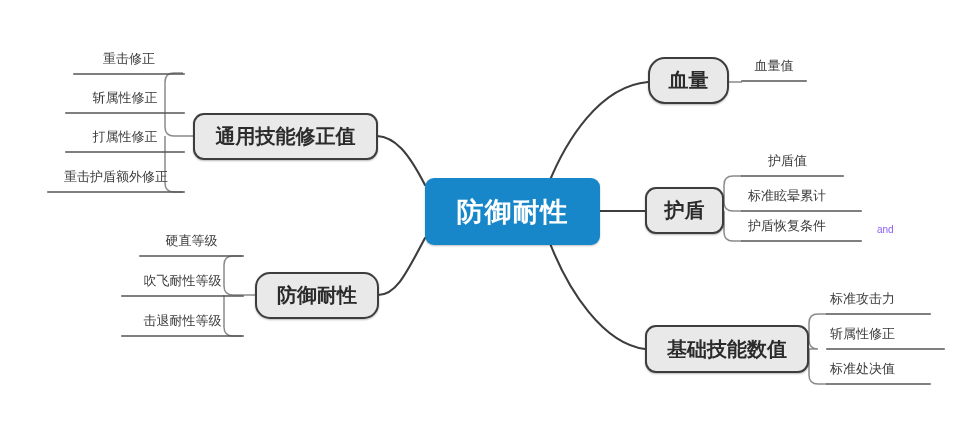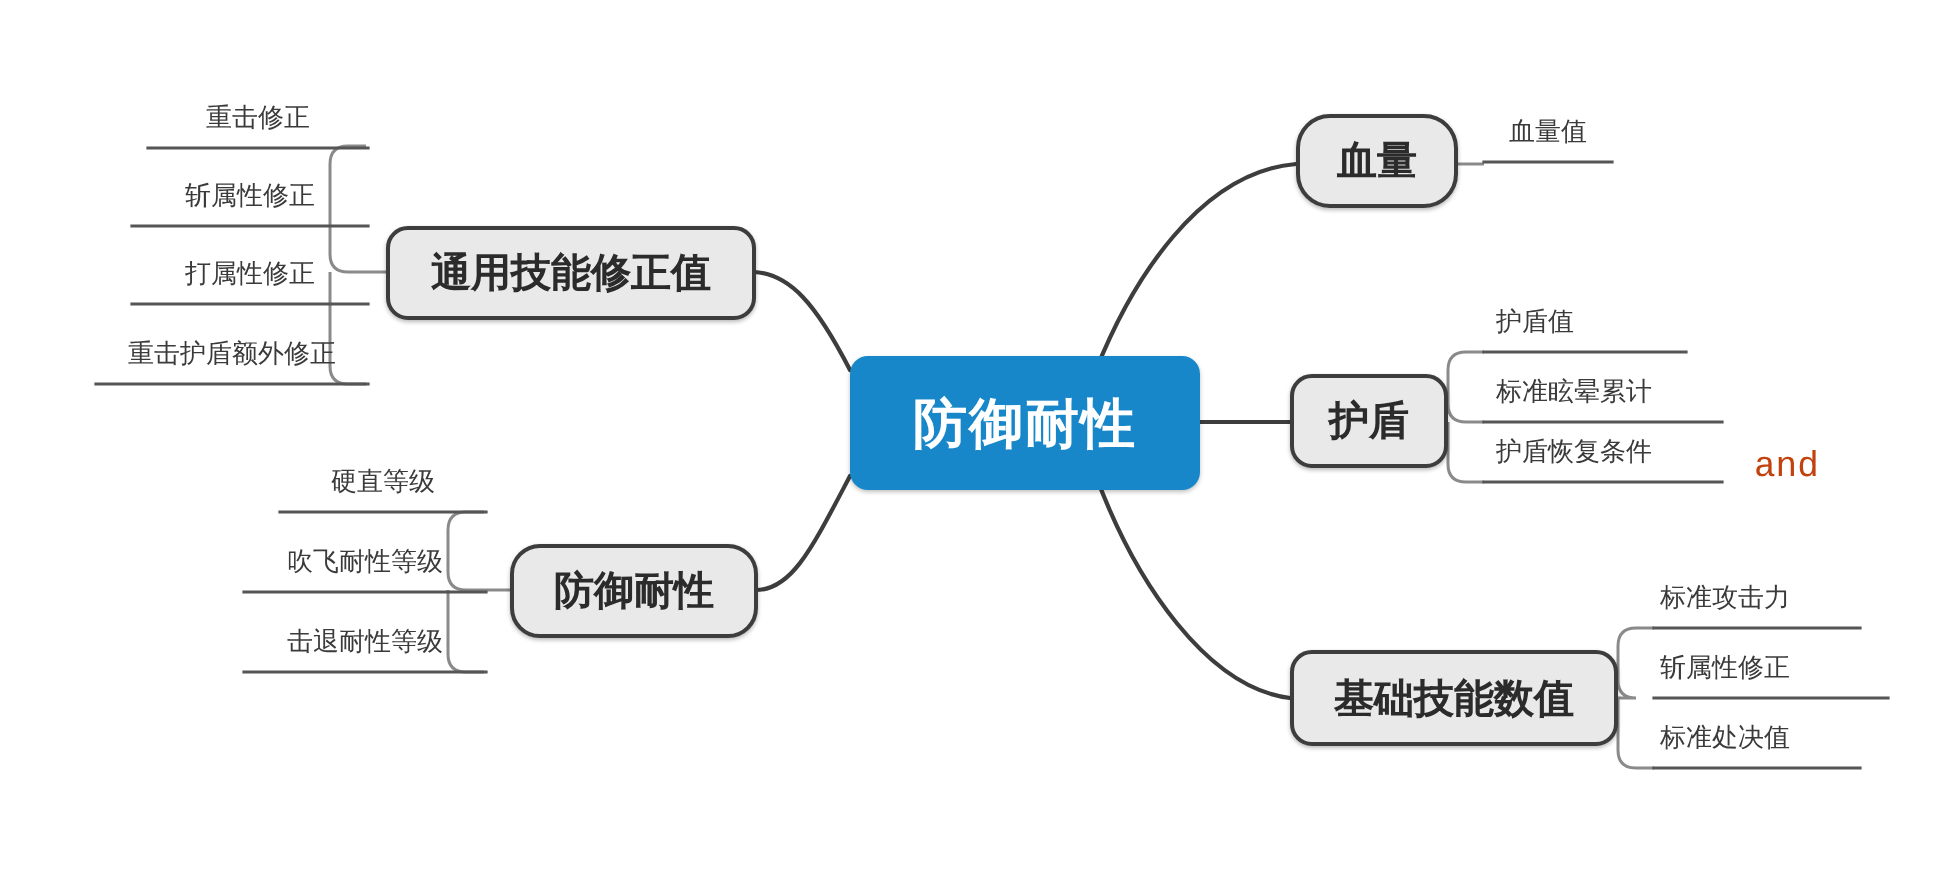--- a/index.html
+++ b/index.html
@@ -59,24 +59,23 @@
     white-space: nowrap;
     text-align: center;
     line-height: 1.1;
   }
   .leaf-text {
     display: block;
     padding-bottom: 3px;
   }
   .annot {
     position: absolute;
-    font-size: 18px;
-    color: #c2410c;
+    font-size: 10px;
+    color: #8b5cf6;
     white-space: nowrap;
-    font-family: Liberation Mono, monospace;
   }
 </style>
 </head>
 <body>
 
 <div id="canvas">
 
   <svg class="links" viewBox="0 0 972 440">
     <g fill="none" stroke="#3d3d3d" stroke-width="2.1" stroke-linecap="round">
 
@@ -171,21 +170,21 @@
     <span class="leaf-text">吹飞耐性等级</span>
   </div>
   <div class="leaf" style="left:122px; top:314px; width:121px;">
     <span class="leaf-text">击退耐性等级</span>
   </div>
 
   <div class="leaf" style="left:742px; top:59px; width:64px;">
     <span class="leaf-text">血量值</span>
   </div>
 
-  <div class="leaf" style="left:748px; top:154px; width:95px; text-align:left;">
+  <div class="leaf" style="left:712px; top:154px; width:95px; text-align:right;">
     <span class="leaf-text">护盾值</span>
   </div>
   <div class="leaf" style="left:748px; top:189px; width:113px; text-align:left;">
     <span class="leaf-text">标准眩晕累计</span>
   </div>
   <div class="leaf" style="left:748px; top:219px; width:113px; text-align:left;">
     <span class="leaf-text">护盾恢复条件</span>
   </div>
 
   <div class="leaf" style="left:830px; top:292px; width:100px; text-align:left;">

